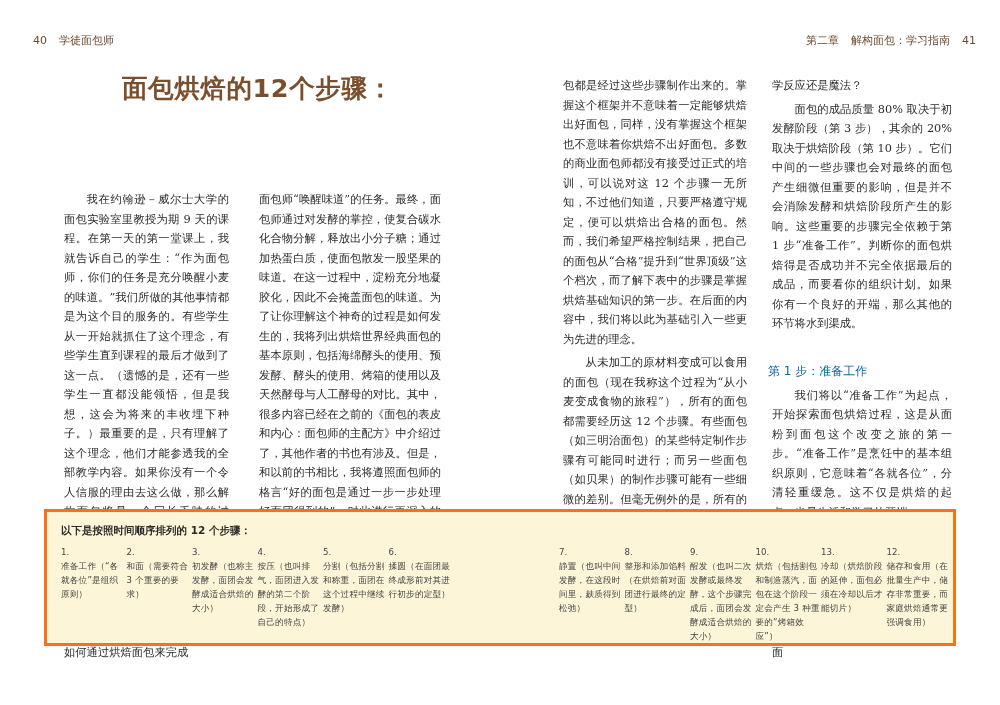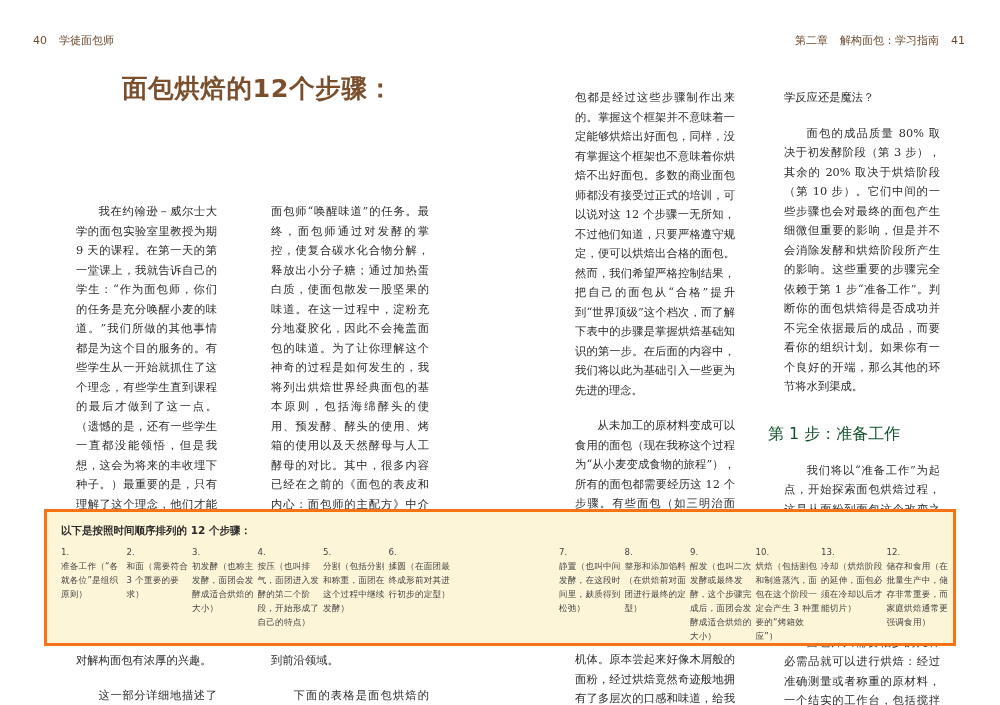--- a/index.html
+++ b/index.html
@@ -1,36 +1,36 @@
 <!DOCTYPE html>
 <html><head>
 <meta charset="utf-8">
 <style>
   * { margin: 0; padding: 0; box-sizing: border-box; }
   html, body { width: 1000px; height: 705px; background: #ffffff; overflow: hidden; }
   body { position: relative; font-family: "DejaVu Serif", "Liberation Serif", serif; color: #2a2a2a; }
 
   .running-head { position: absolute; top: 33px; font-family: "DejaVu Sans", "Liberation Sans", sans-serif; font-size: 11px; color: #6b4a2e; }
   .running-head.left { left: 33px; }
-  .running-head.right { right: 35px; }
+  .running-head.right { right: 24px; }
   .running-head .num { color: #6b4a2e; }
   .running-head .gap { display: inline-block; width: 12px; }
 
   .title-block { position: absolute; left: 122px; top: 70px; width: 300px; }
   .title-line { font-family: "DejaVu Sans", "Liberation Sans", sans-serif; font-size: 25.5px; font-weight: bold; color: #7a4f2d; line-height: 36px; letter-spacing: 0.6px; white-space: nowrap; }
 
   .col { position: absolute; font-size: 11.3px; line-height: 19.5px; text-align: justify; color: #2b2b2b; }
-  .col p { margin: 16px; }
+  .col p { margin: 4px; }
   .col p.indent { text-indent: 2em; }
   .col-1 { left: 60px; top: 186px; width: 173px; }
   .col-2 { left: 255px; top: 186px; width: 190px; }
   .col-3 { left: 559px; top: 72px; width: 192px; }
   .col-4 { left: 768px; top: 72px; width: 188px; }
 
-  .section-heading { font-family: "DejaVu Sans", "Liberation Sans", sans-serif; font-size: 16px; color: #14532d; margin: 26px 0 4px 0; line-height: 22px; }
+  .section-heading { font-family: "DejaVu Sans", "Liberation Sans", sans-serif; font-size: 12px; color: #0369a1; margin: 26px 0 4px 0; line-height: 22px; }
 
   .steps-box { position: absolute; left: 44px; top: 509px; width: 912px; height: 137px; background: #fdf5d8; border: 3px solid #f97316; }
   .steps-title { position: absolute; left: 14px; top: 12px; font-family: "DejaVu Sans", "Liberation Sans", sans-serif; font-size: 10.5px; font-weight: bold; color: #2b2b2b; }
   .steps-group { position: absolute; top: 33px; display: flex; }
   .steps-group.g1 { left: 14px; }
   .steps-group.g2 { left: 512px; }
   .step { width: 65px; margin-right: 0.5px; font-family: "DejaVu Sans", "Liberation Sans", sans-serif; font-size: 8.6px; line-height: 14px; color: #444; }
   .step .step-num { display: block; }
   .step .step-text { display: block; letter-spacing: 0.2px; }
 </style>

